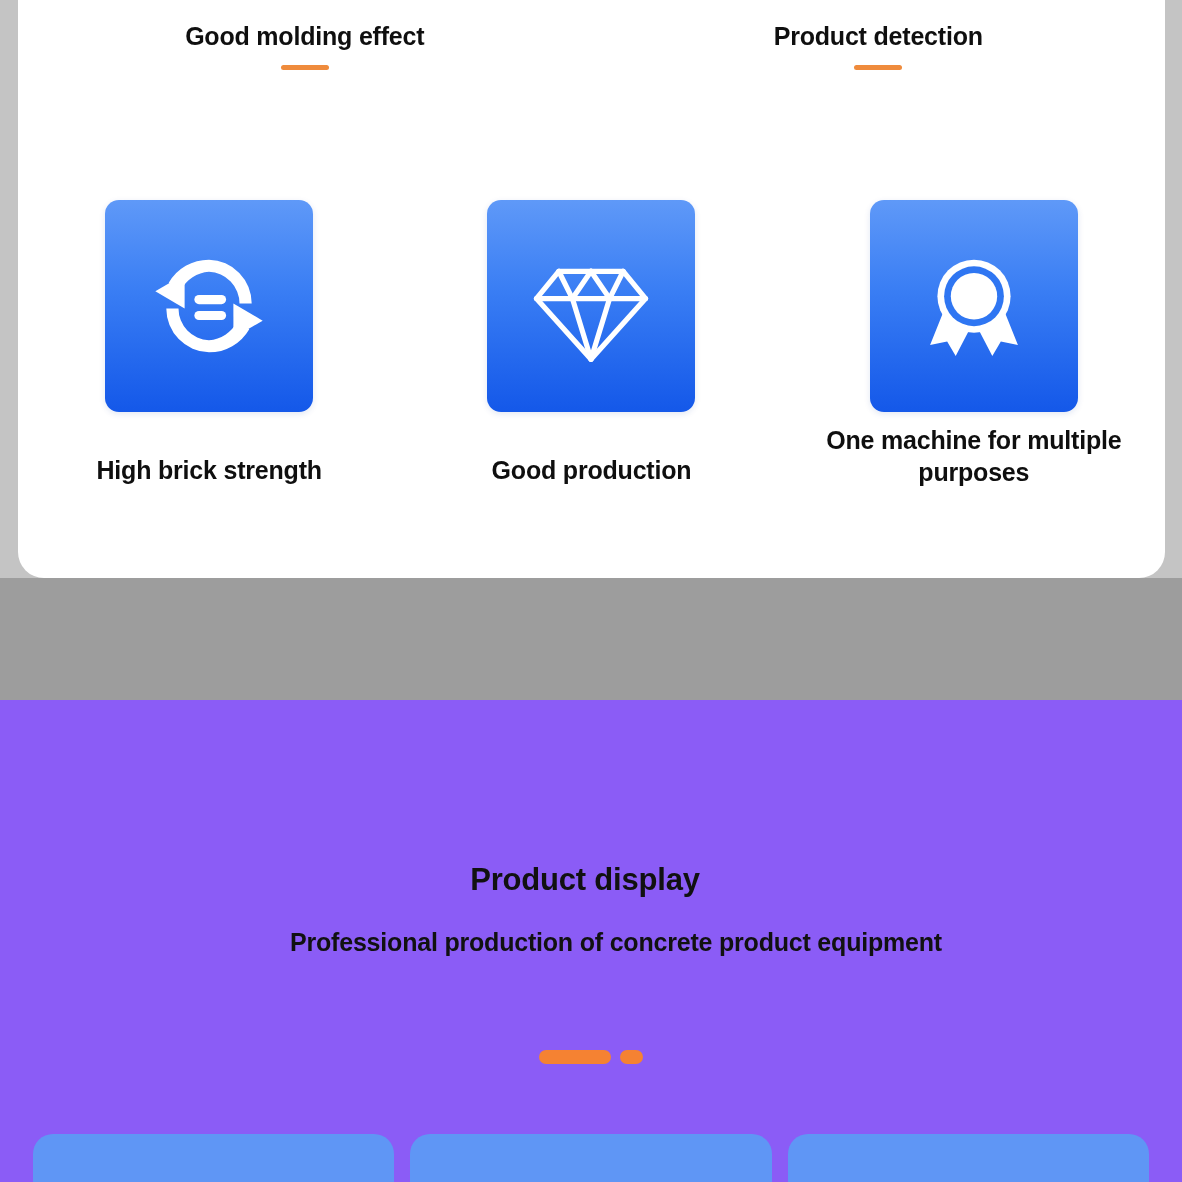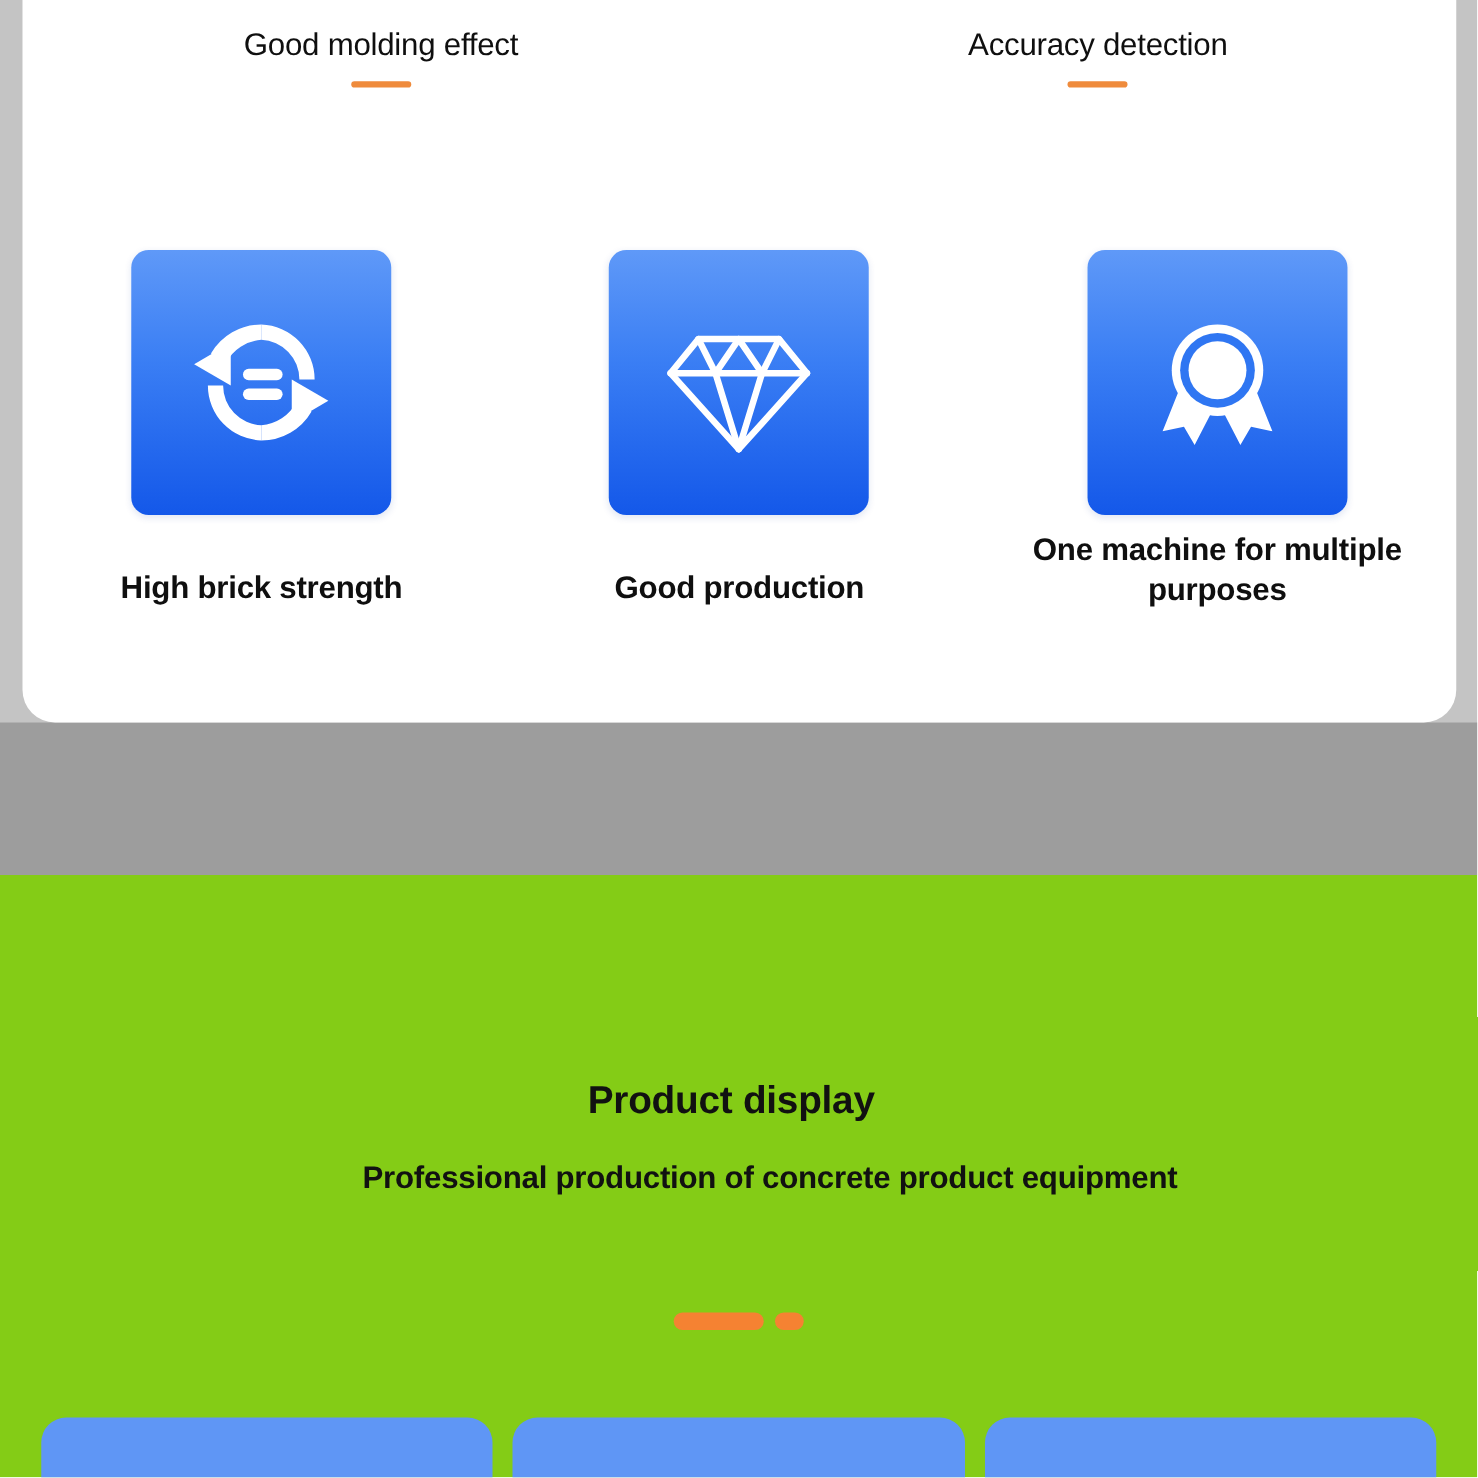--- a/index.html
+++ b/index.html
@@ -55,21 +55,21 @@
     display: flex;
   }
   .heading-col {
     flex: 1 1 0;
     display: flex;
     flex-direction: column;
     align-items: center;
   }
   .heading-col .heading-text {
     font-size: 25px;
-    font-weight: 400;
+    font-weight: 700;
     color: #0f0f0f;
     line-height: 1.15;
     letter-spacing: -0.2px;
     text-align: center;
   }
   .heading-col .heading-rule {
     margin-top: 14px;
     width: 48px;
     height: 5px;
     border-radius: 3px;
@@ -112,21 +112,21 @@
   }
   .tile-col.two-line .tile-label { margin-top: 12px; }
 
   
   .lower {
     position: absolute;
     left: 0;
     top: 700px;
     width: 1182px;
     height: 482px;
-    background: #84cc16;
+    background: #8b5cf6;
   }
   .section-title {
     position: absolute;
     left: 0;
     top: 162px;
     width: 1170px;
     text-align: center;
     font-size: 31px;
     font-weight: 700;
     color: #111111;
@@ -194,21 +194,21 @@
     <div class="white-card">
 
       <div class="heading-row">
 
         <div class="heading-col">
           <div class="heading-text">Good molding effect</div>
           <div class="heading-rule"></div>
         </div>
 
         <div class="heading-col">
-          <div class="heading-text">Accuracy detection</div>
+          <div class="heading-text">Product detection</div>
           <div class="heading-rule"></div>
         </div>
 
 
       </div>
 
       <div class="tile-row">
 
         <div class="tile-col">
           <div class="tile">

